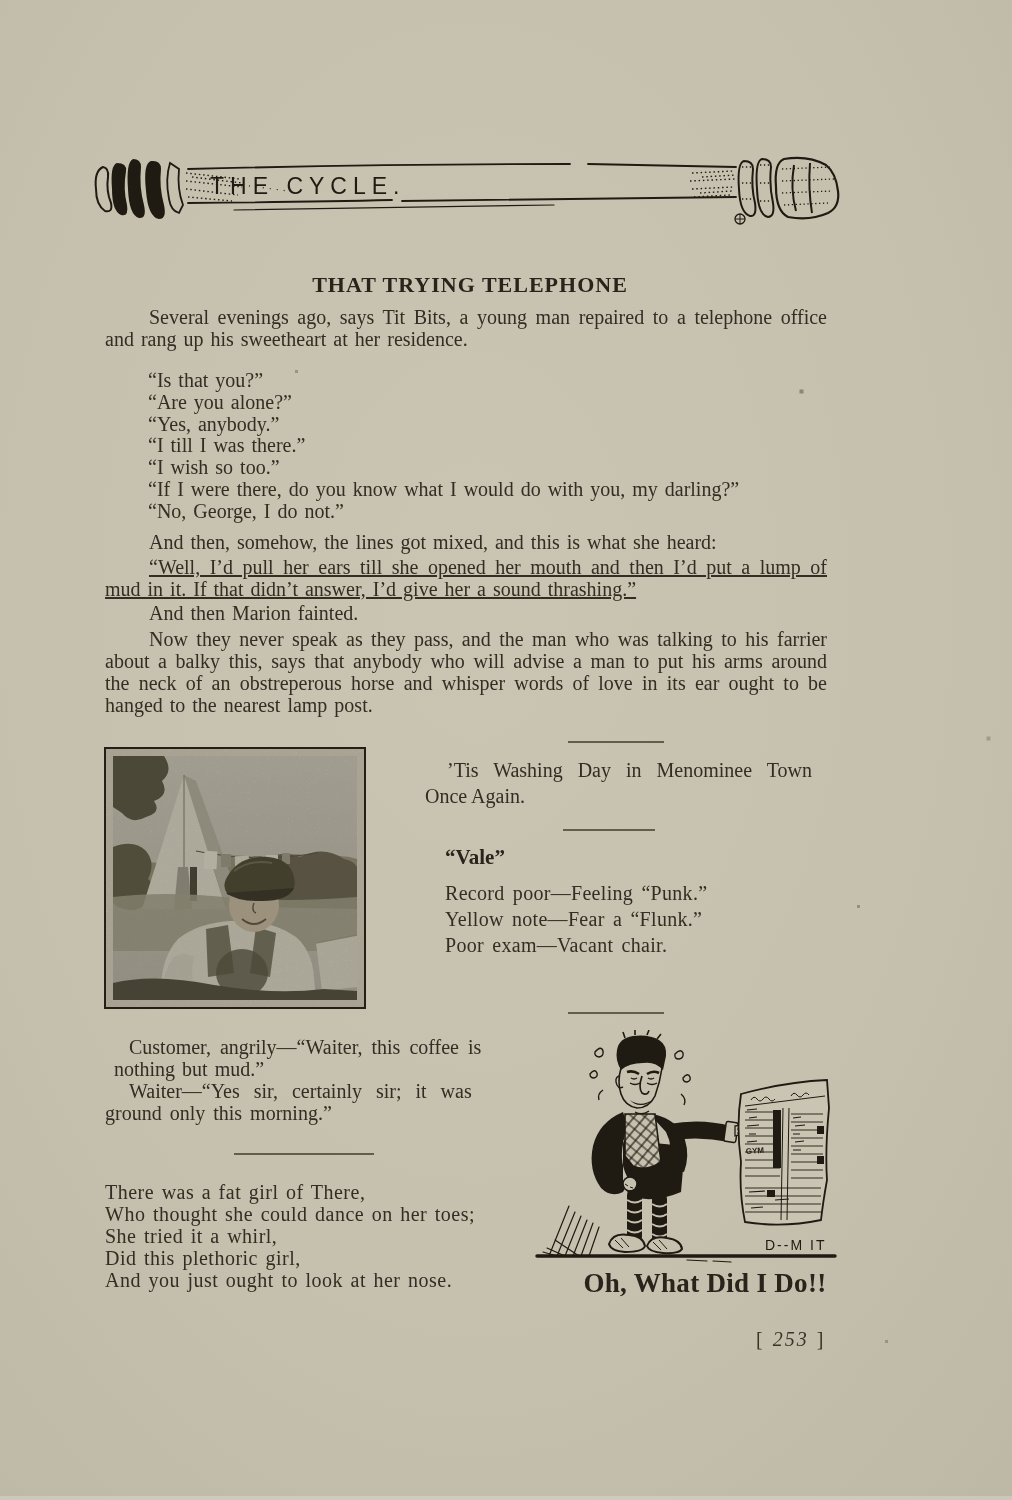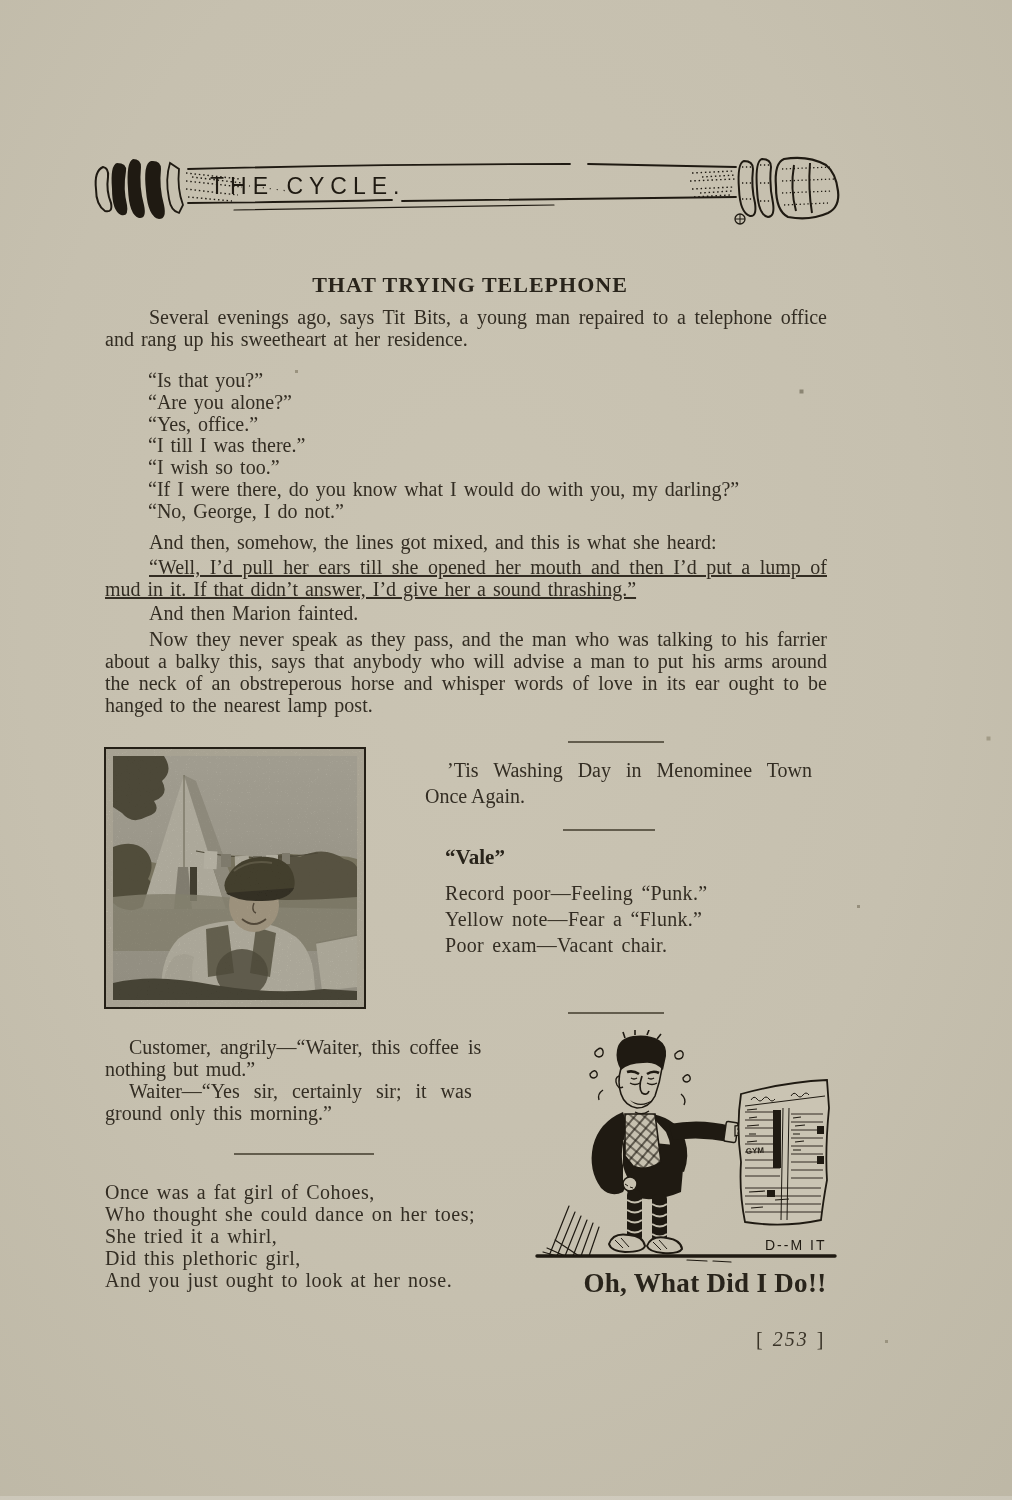--- a/index.html
+++ b/index.html
@@ -76,21 +76,21 @@
     <text x="118" y="41" font-size="23" letter-spacing="6" fill="#1f1a12">THE CYCLE.</text>
   </svg>
 
   <div class="abs title">THAT TRYING TELEPHONE</div>
 
   <div class="abs para body-text" style="top:306px;">Several evenings ago, says Tit Bits, a young man repaired to a telephone office and rang up his sweetheart at her residence.</div>
 
   <div class="abs dialogue body-text" style="top:370px;">
     <div>“Is that you?”</div>
     <div>“Are you alone?”</div>
-    <div>“Yes, office.”</div>
+    <div>“Yes, anybody.”</div>
     <div>“I till I was there.”</div>
     <div>“I wish so too.”</div>
     <div>“If I were there, do you know what I would do with you, my darling?”</div>
     <div>“No, George, I do not.”</div>
   </div>
 
   <div class="abs para body-text" style="top:531px;">And then, somehow, the lines got mixed, and this is what she heard:</div>
   <div class="abs para body-text" style="top:556px;text-decoration:underline;">“Well, I’d pull her ears till she opened her mouth and then I’d put a lump of mud in it. If that didn’t answer, I’d give her a sound thrashing.”</div>
   <div class="abs para body-text" style="top:602px;text-align:left;">And then Marion fainted.</div>
   <div class="abs para body-text" style="top:628px;">Now they never speak as they pass, and the man who was talking to his farrier about a balky this, says that anybody who will advise a man to put his arms around the neck of an obstreperous horse and whisper words of love in its ear ought to be hanged to the nearest lamp post.</div>
@@ -159,29 +159,29 @@
   <div class="abs rightcol" style="left:445px;top:880px;line-height:26px;letter-spacing:.3px;word-spacing:3px;">
     <div class="poem-line">Record poor—Feeling “Punk.”</div>
     <div class="poem-line">Yellow note—Fear a “Flunk.”</div>
     <div class="poem-line">Poor exam—Vacant chair.</div>
   </div>
 
   <div class="abs rule" style="left:568px;top:1012px;width:96px;"></div>
 
   <div class="abs rightcol" style="left:105px;top:1036px;width:448px;line-height:22px;">
     <div style="text-indent:24px;word-spacing:4px;">Customer, angrily—“Waiter, this coffee is</div>
-    <div style="word-spacing:2px;">nothing but mud.”</div>
+    <div style="word-spacing:2px;margin-left:9px;">nothing but mud.”</div>
     <div style="text-indent:24px;word-spacing:9px;">Waiter—“Yes sir, certainly sir; it was</div>
     <div style="word-spacing:3px;">ground only this morning.”</div>
   </div>
 
   <div class="abs rule" style="left:234px;top:1153px;width:140px;"></div>
 
   <div class="abs rightcol" style="left:105px;top:1181px;line-height:22px;letter-spacing:.5px;word-spacing:2px;">
-    <div class="poem-line">Once was a fat girl of Cohoes,</div>
+    <div class="poem-line">There was a fat girl of There,</div>
     <div class="poem-line">Who thought she could dance on her toes;</div>
     <div class="poem-line">She tried it a whirl,</div>
     <div class="poem-line">Did this plethoric girl,</div>
     <div class="poem-line">And you just ought to look at her nose.</div>
   </div>
 
   <svg class="abs" style="left:535px;top:1030px;" width="305" height="235" viewBox="0 0 305 235">
     <defs>
       <pattern id="plaid" patternUnits="userSpaceOnUse" width="8" height="8" patternTransform="rotate(40)">
         <path d="M0,4 H8 M4,0 V8" stroke="#1f1a12" stroke-width="1.2" fill="none"></path>

